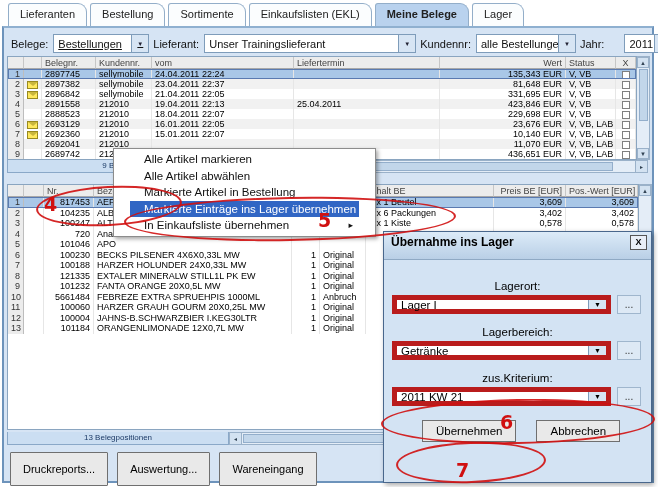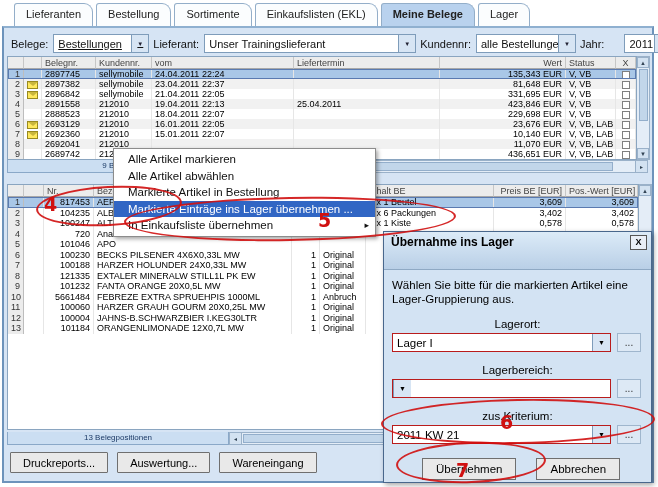--- a/index.html
+++ b/index.html
@@ -1,21 +1,21 @@
 <!DOCTYPE html>
 <html style="--accent: #3166c4; --panel: #d6e4f4; --sel: #a9c7e7; --tabact: #b9d2ee; --dlg: #d3e3f3; --ann: #d01010;"><head>
 <meta charset="utf-8">
 <style>
   * { margin:0; padding:0; box-sizing:border-box; }
   html,body { background:#fff; }
   body { font-family:"Liberation Sans", sans-serif; }
   #screen { position:relative; width:658px; height:487px; background:#fff; overflow:hidden; }
 
   
-  #tabbar { position:absolute; top:3px; left:14px; height:23px; display:flex; gap:3px; z-index:2; }
+  #tabbar { position:absolute; top:3px; left:8px; height:23px; display:flex; gap:3px; z-index:2; }
   .tab { padding:4px 11px 3px; font-size:11px; color:#222; background:#fbfdfe;
          border:1px solid #93aec9; border-bottom:none; border-radius:3px 9px 0 0; white-space:nowrap; }
   .tab.active { background:var(--tabact); font-weight:bold; }
 
   
   #panel { position:absolute; top:26px; left:2px; width:652px; height:457px;
            background:var(--panel); border:2px solid #6d93bb; border-top-color:#8fb0d0; }
 
   
   #filters { position:absolute; top:5px; left:7px; right:5px; height:21px;
@@ -67,43 +67,43 @@
              font-size:6px; color:#345; }
   .hthumb { background:#c2d6ea; border:1px solid #93aecb; margin:1px; }
   .harrow { width:12px; background:#d3e2f1; border-left:1px solid #9ab1c9;
             display:flex; align-items:center; justify-content:center; }
   .harrow.l { border-left:none; border-right:1px solid #9ab1c9; }
   #ofoot { top:132px; width:641px; }
   #pfoot { top:404px; width:641px; }
 
   
   #fbuttons { position:absolute; left:6px; top:424px; display:flex; gap:9px; }
-  .fbtn { height:21px; padding:0 12px; font-size:11px; font-family:"Liberation Sans",sans-serif;
+  .fbtn { height:34px; padding:0 12px; font-size:11px; font-family:"Liberation Sans",sans-serif;
           background:#e9e9e9; border:1px solid #6f6f6f; border-radius:1px; color:#000; }
 
   
   #menu { position:absolute; left:113px; top:148px; width:263px; background:#fff;
-          border:1px solid #8c8c8c; box-shadow:2px 2px 4px rgba(0,0,0,.35); padding:2px 0; z-index:30; }
+          border:1px solid #8c8c8c; box-shadow:2px 2px 4px rgba(0,0,0,.35); padding:2px 16px; z-index:30; }
   .mitem { height:16.5px; line-height:16.5px; padding-left:14px; font-size:11.5px; color:#111;
            position:relative; white-space:nowrap; overflow:hidden; }
   .mitem.hl { background:var(--accent); color:#fff; }
   .subarrow { position:absolute; right:6px; top:0; font-size:9px; }
 
   
   #dialog { position:absolute; left:383px; top:231px; width:269px; height:252px; background:var(--dlg);
             border:1px solid #49678c; box-shadow:2px 2px 5px rgba(0,0,0,.35); z-index:40; }
-  #dtitle { height:38px; background:linear-gradient(#dcebf8,#b9cfe6); border-bottom:1px solid #8fa9c4;
+  #dtitle { height:28px; background:linear-gradient(#dcebf8,#b9cfe6); border-bottom:1px solid #8fa9c4;
             font-size:12px; font-weight:bold; color:#000; line-height:20px; padding-left:7px; position:relative; }
   #dclose { position:absolute; right:4px; top:3px; width:17px; height:15px; background:#e9eff7;
             border:1px solid #555; font-size:9px; font-weight:bold; text-align:center; line-height:13px; }
   #dbody { padding:8px; font-size:11.5px; color:#000; }
   .dmsg { line-height:14px; width:252px; }
   .dlabel { margin-top:12px; margin-bottom:3px;text-align:center; }
   .drow { display:flex; gap:6px; }
-  .dcombo { width:219px; height:19px; background:#fff; border:1px solid #b91c1c; display:flex; align-items:center; }
+  .dcombo { width:219px; height:19px; background:#fff; border:5px solid #b91c1c; display:flex; align-items:center; }
   .dval { flex:1; padding-left:4px; white-space:nowrap; overflow:hidden; }
   .darrow { width:18px; align-self:stretch; background:#d7e5f4; border-left:1px solid #7e9cba;
             display:flex; align-items:center; justify-content:center; font-size:7px; flex:none; }
   .dots { width:24px; height:19px; background:#dde9f5; border:1px solid #9fb6cd; font-size:10px;
           color:#333; line-height:15px; text-align:center; }
   #dbuttons { display:flex; gap:20px; margin-top:14px; padding-left:30px; }
   .dbtn { height:22px; padding:0 13px; font-size:11.5px; font-family:"Liberation Sans",sans-serif;
           background:#e9e9e9; border:1px solid #6f6f6f; color:#000; }
 
   
@@ -476,33 +476,33 @@
       <div class="mitem">Alle Artikel abwählen</div>
       <div class="mitem">Markierte Artikel in Bestellung</div>
       <div class="mitem hl">Markierte Einträge ins Lager übernehmen ...</div>
       <div class="mitem">In Einkaufsliste übernehmen<span class="subarrow">▸</span></div>
     </div>
 
   <div id="dialog">
     <div id="dtitle">Übernahme ins Lager</div>
     <div id="dclose">X</div>
     <div id="dbody">
-      <div class="dmsg">Wählen Sie bitte für die markierten Artikel eine Lager-Gruppierung aus.</div>
       <div id="dfields">
           <div class="dlabel">Lagerort:</div>
           <div class="drow">
             <div class="dcombo">
               <span class="dval">Lager I</span>
               <span class="darrow">▼</span>
             </div>
             <button class="dots">...</button>
           </div>
           <div class="dlabel">Lagerbereich:</div>
           <div class="drow">
             <div class="dcombo">
+              <span class="dval">Getränke</span>
               <span class="darrow">▼</span>
             </div>
             <button class="dots">...</button>
           </div>
           <div class="dlabel">zus.Kriterium:</div>
           <div class="drow">
             <div class="dcombo">
               <span class="dval">2011 KW 21</span>
               <span class="darrow">▼</span>
             </div>

